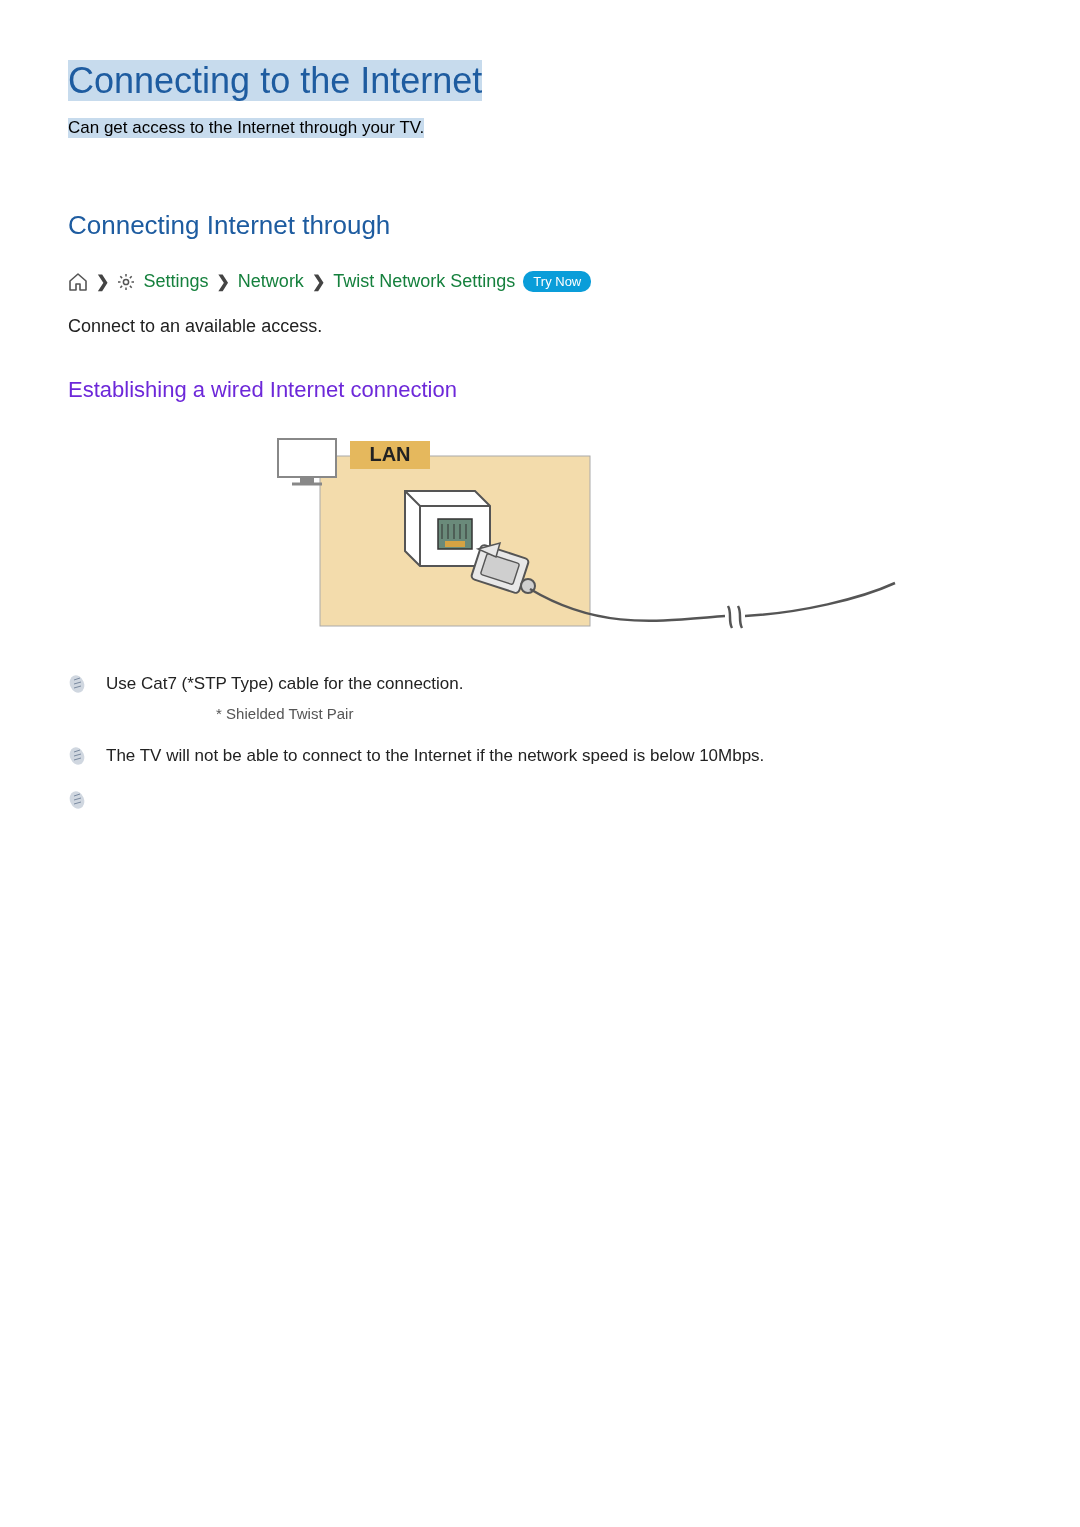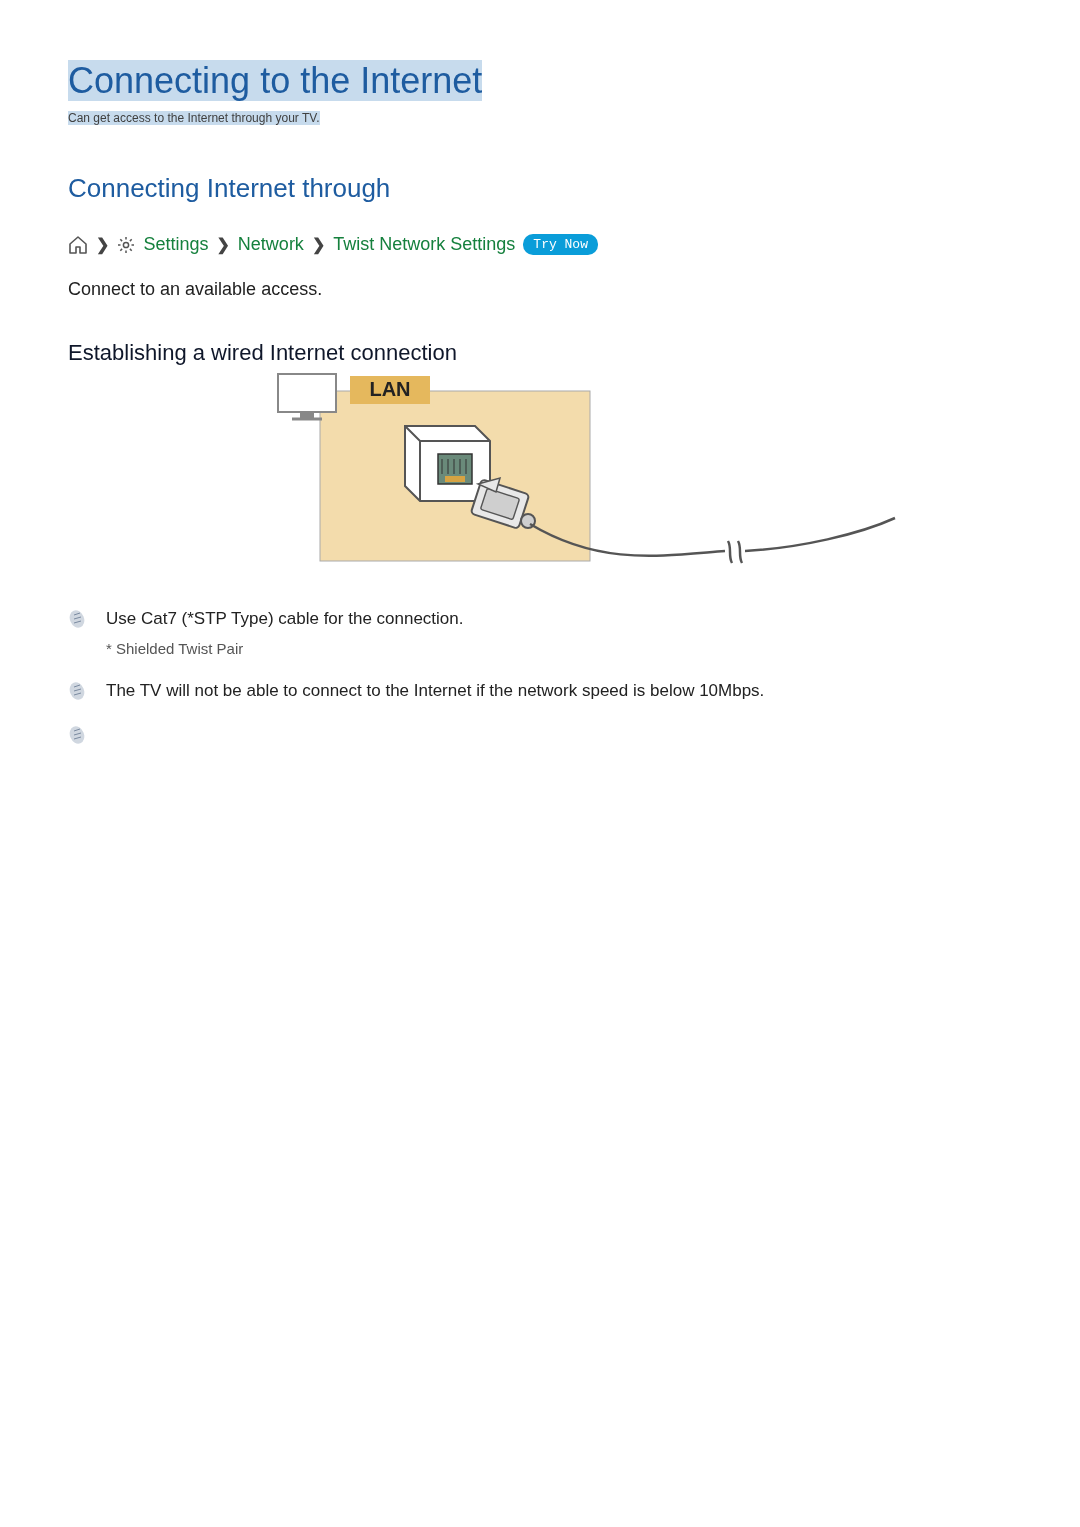--- a/index.html
+++ b/index.html
@@ -11,31 +11,31 @@
       font-family: Arial, Helvetica, sans-serif;
       background: #ffffff;
       padding: 60px 68px;
       width: 1080px;
       color: #333;
     }
     h1 {
       color: #1e5ca0;
       font-size: 36px;
       font-weight: normal;
-      margin-bottom: 6px;
+      margin-bottom: 16px;
       display: inline-block;
     }
     .highlight-blue {
       background: #c7dbed;
     }
     .subtitle {
-      color: #404040;
-      font-size: 12px;
+      color: #000000;
+      font-size: 17px;
       display: inline-block;
-      margin-bottom: 48px;
+      margin-bottom: 72px;
     }
     h2 {
       color: #1e5ca0;
       font-size: 26px;
       font-weight: normal;
       margin-bottom: 30px;
     }
     .breadcrumb {
       display: flex;
       align-items: center;
@@ -56,31 +56,31 @@
     .breadcrumb .link {
       color: #15803d;
     }
     .try-now {
       background: #0a9dd9;
       color: #fff;
       font-size: 13px;
       padding: 3px 10px;
       border-radius: 10px;
       display: inline-block;
-      font-family: Liberation Mono, monospace;
     }
     .body-text {
       font-size: 18px;
       color: #222;
       margin-bottom: 40px;
     }
     h3 {
-      color: #0f172a;
+      color: #6d28d9;
       font-size: 22px;
       font-weight: normal;
+      margin-bottom: 28px;
     }
     .diagram-wrap {
       display: flex;
       justify-content: center;
       margin-bottom: 30px;
     }
     .notes {
     }
     .note-row {
       display: flex;
@@ -94,20 +94,21 @@
     }
     .note-body {
       font-size: 17px;
       color: #222;
       line-height: 1.5;
     }
     .note-sub {
       font-size: 15px;
       color: #555;
       margin-top: 6px;
+      text-align: center;
     }
     svg { display: block; }
   </style>
 </head>
 <body>
 
 
 
 <h1>
   <span class="highlight-blue">Connecting to the Internet</span>

